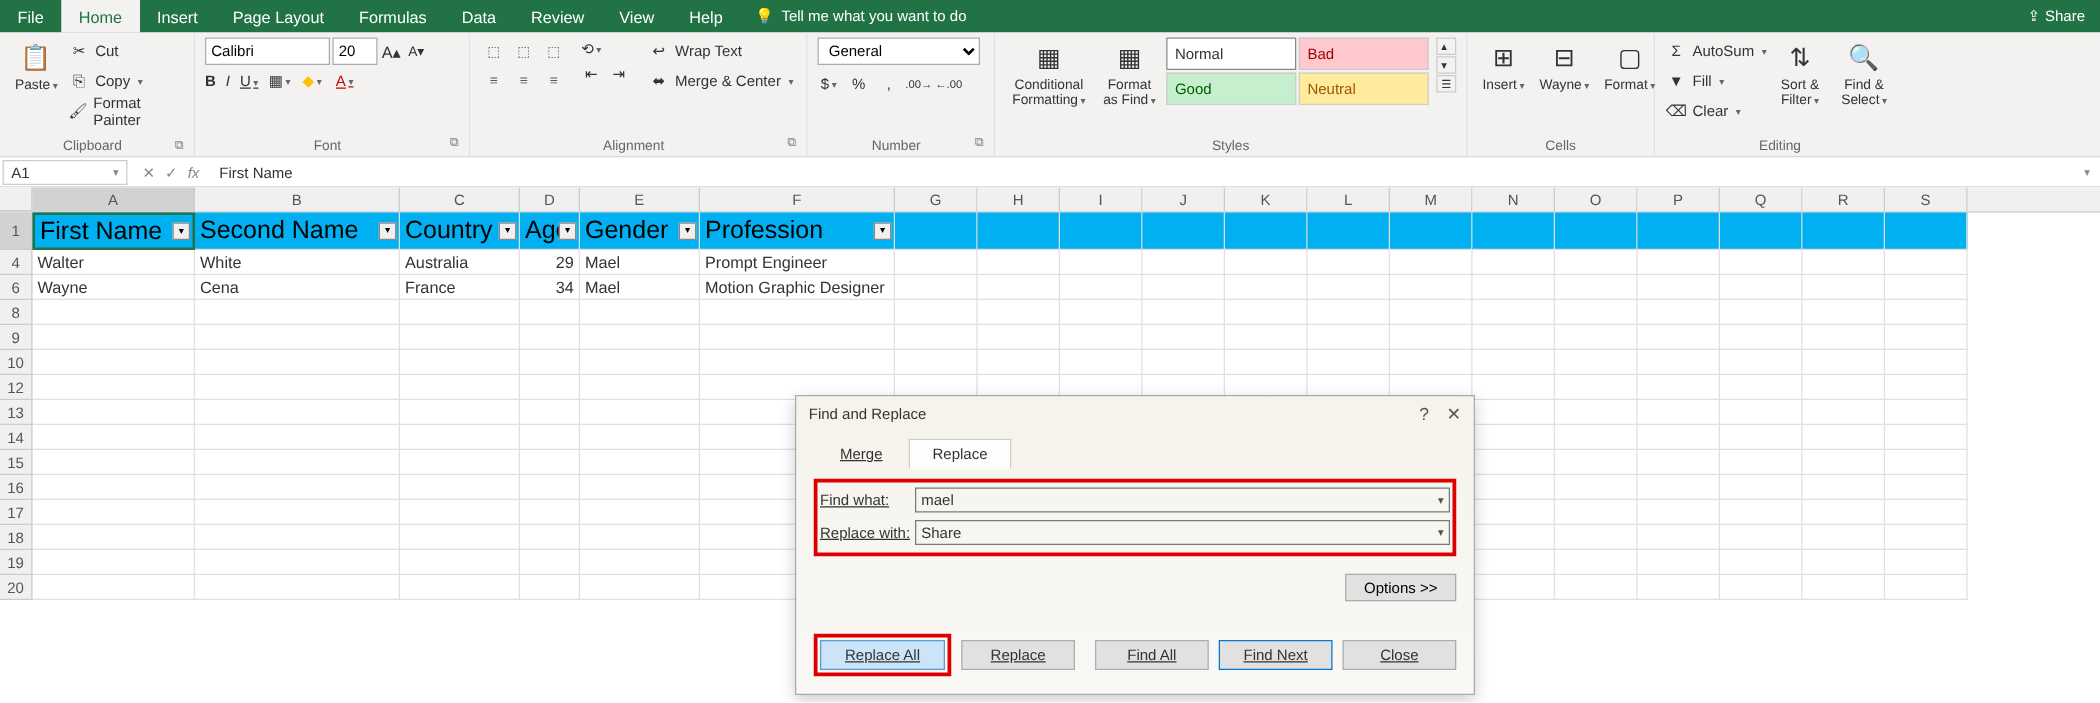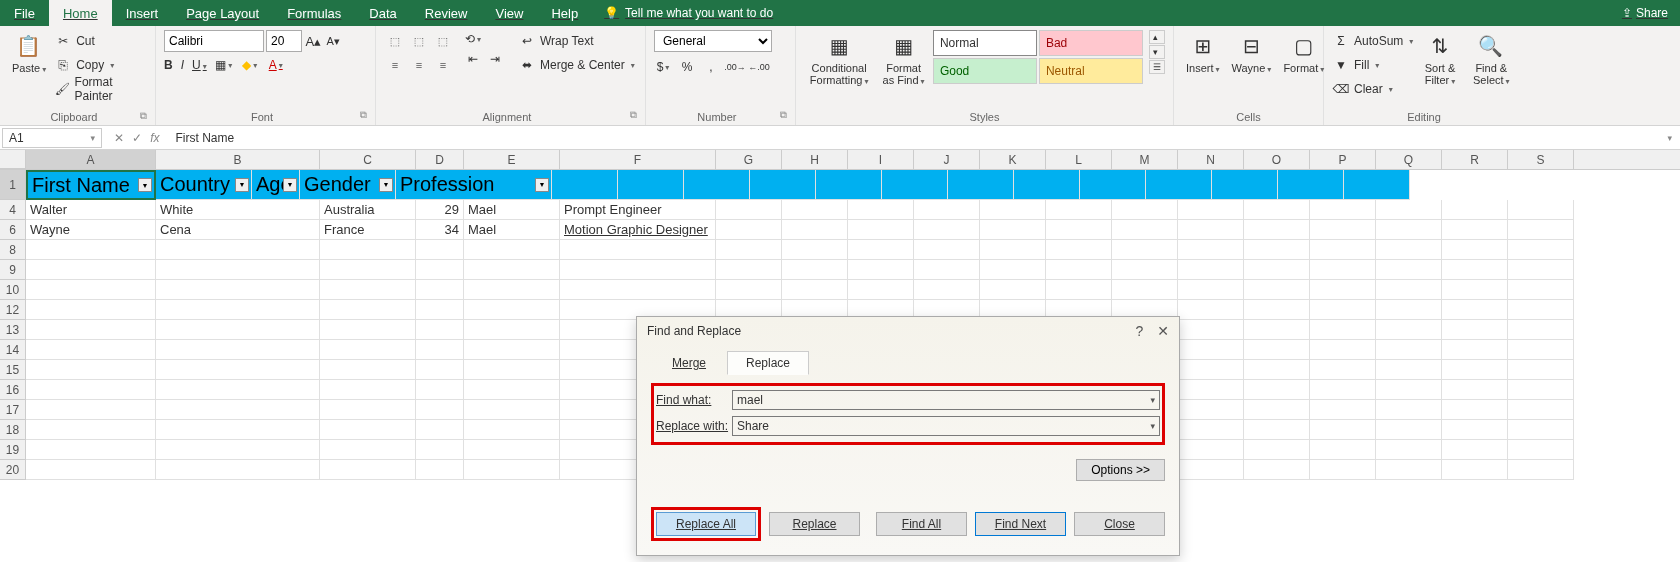--- a/index.html
+++ b/index.html
@@ -1,17 +1,17 @@
 <!DOCTYPE html>
 <html><head>
 <meta charset="utf-8">
 <style>
 * { box-sizing: border-box; margin: 0; padding: 0; font-family: 'Segoe UI', Tahoma, sans-serif; }
 body { background: #fff; font-size: 12px; color: #333; overflow: hidden; width: 1680px; height: 562px; position: relative; }
-.menubar { background: #217346; height: 26px; display: flex; align-items: stretch; text-decoration: underline; }
+.menubar { background: #217346; height: 26px; display: flex; align-items: stretch; }
 .menu-item { color: #fff; padding: 0 14px; display: flex; align-items: center; cursor: pointer; font-size: 13px; }
 .menu-item.active { background: #f3f2f1; color: #217346; }
 .menu-tell { display: flex; align-items: center; color: #fff; padding: 0 12px; gap: 6px; }
 .menu-share { margin-left: auto; color: #fff; display: flex; align-items: center; gap: 4px; padding: 0 12px; cursor: pointer; }
 
 
 .ribbon { background: #f3f2f1; height: 100px; border-bottom: 1px solid #d4d4d4; display: flex; }
 .ribbon-group { border-right: 1px solid #e1e1e1; padding: 4px 8px 2px; display: flex; flex-direction: column; justify-content: space-between; }
 .ribbon-group-label { text-align: center; font-size: 11px; color: #666; padding-top: 2px; }
 .ribbon-group-content { flex: 1; display: flex; align-items: flex-start; gap: 4px; }
@@ -182,21 +182,21 @@
       </div>
     </div>
     <div style="display:flex;justify-content:space-between">
         <span class="ribbon-group-label" style="flex:1">Alignment</span>
         <span class="ribbon-launcher">⧉</span>
       </div>
   </div>
 
   <div class="ribbon-group" style="width:150px">
     <div class="ribbon-group-content" style="flex-direction:column;gap:6px">
-      <select class="font-select" style="width:118px"><option>General</option></select>
+      <select class="font-select" style="width:130px"><option>General</option></select>
       <div style="display:flex;gap:6px">
         <span class="icon-box dropdown-caret">$</span>
         <span class="icon-box">%</span>
         <span class="icon-box">,</span>
         <span class="icon-box" style="font-size:9px">.00→</span>
         <span class="icon-box" style="font-size:9px">←.00</span>
       </div>
     </div>
     <div style="display:flex;justify-content:space-between">
         <span class="ribbon-group-label" style="flex:1">Number</span>
@@ -310,20 +310,21 @@
       <div class="col-header" style="width: 66px;">O</div>
       <div class="col-header" style="width: 66px;">P</div>
       <div class="col-header" style="width: 66px;">Q</div>
       <div class="col-header" style="width: 66px;">R</div>
       <div class="col-header" style="width: 66px;">S</div>
     </div>
   <div id="grid-rows">
       <div class="row header-row">
         <div class="row-header sel-h">1</div>
         <div class="cell sel" style="width: 130px;">First Name<div class="filter-btn">▼</div></div>
+        <div class="cell" style="width: 164px;">Second Name<div class="filter-btn">▼</div></div>
         <div class="cell" style="width: 96px;">Country<div class="filter-btn">▼</div></div>
         <div class="cell" style="width: 48px;">Age<div class="filter-btn">▼</div></div>
         <div class="cell" style="width: 96px;">Gender<div class="filter-btn">▼</div></div>
         <div class="cell" style="width: 156px;">Profession<div class="filter-btn">▼</div></div>
         <div class="cell" style="width: 66px;"></div>
         <div class="cell" style="width: 66px;"></div>
         <div class="cell" style="width: 66px;"></div>
         <div class="cell" style="width: 66px;"></div>
         <div class="cell" style="width: 66px;"></div>
         <div class="cell" style="width: 66px;"></div>
@@ -357,21 +358,21 @@
         <div class="cell" style="width: 66px;"></div>
         <div class="cell" style="width: 66px;"></div>
       </div>
       <div class="row">
         <div class="row-header">6</div>
         <div class="cell" style="width: 130px;">Wayne</div>
         <div class="cell" style="width: 164px;">Cena</div>
         <div class="cell" style="width: 96px;">France</div>
         <div class="cell" style="width: 48px; justify-content: flex-end;">34</div>
         <div class="cell" style="width: 96px;">Mael</div>
-        <div class="cell" style="width: 156px; text-decoration: underline;">Motion Graphic Designer</div>
+        <div class="cell" style="width: 156px;">Motion Graphic Designer</div>
         <div class="cell" style="width: 66px;"></div>
         <div class="cell" style="width: 66px;"></div>
         <div class="cell" style="width: 66px;"></div>
         <div class="cell" style="width: 66px;"></div>
         <div class="cell" style="width: 66px;"></div>
         <div class="cell" style="width: 66px;"></div>
         <div class="cell" style="width: 66px;"></div>
         <div class="cell" style="width: 66px;"></div>
         <div class="cell" style="width: 66px;"></div>
         <div class="cell" style="width: 66px;"></div>

